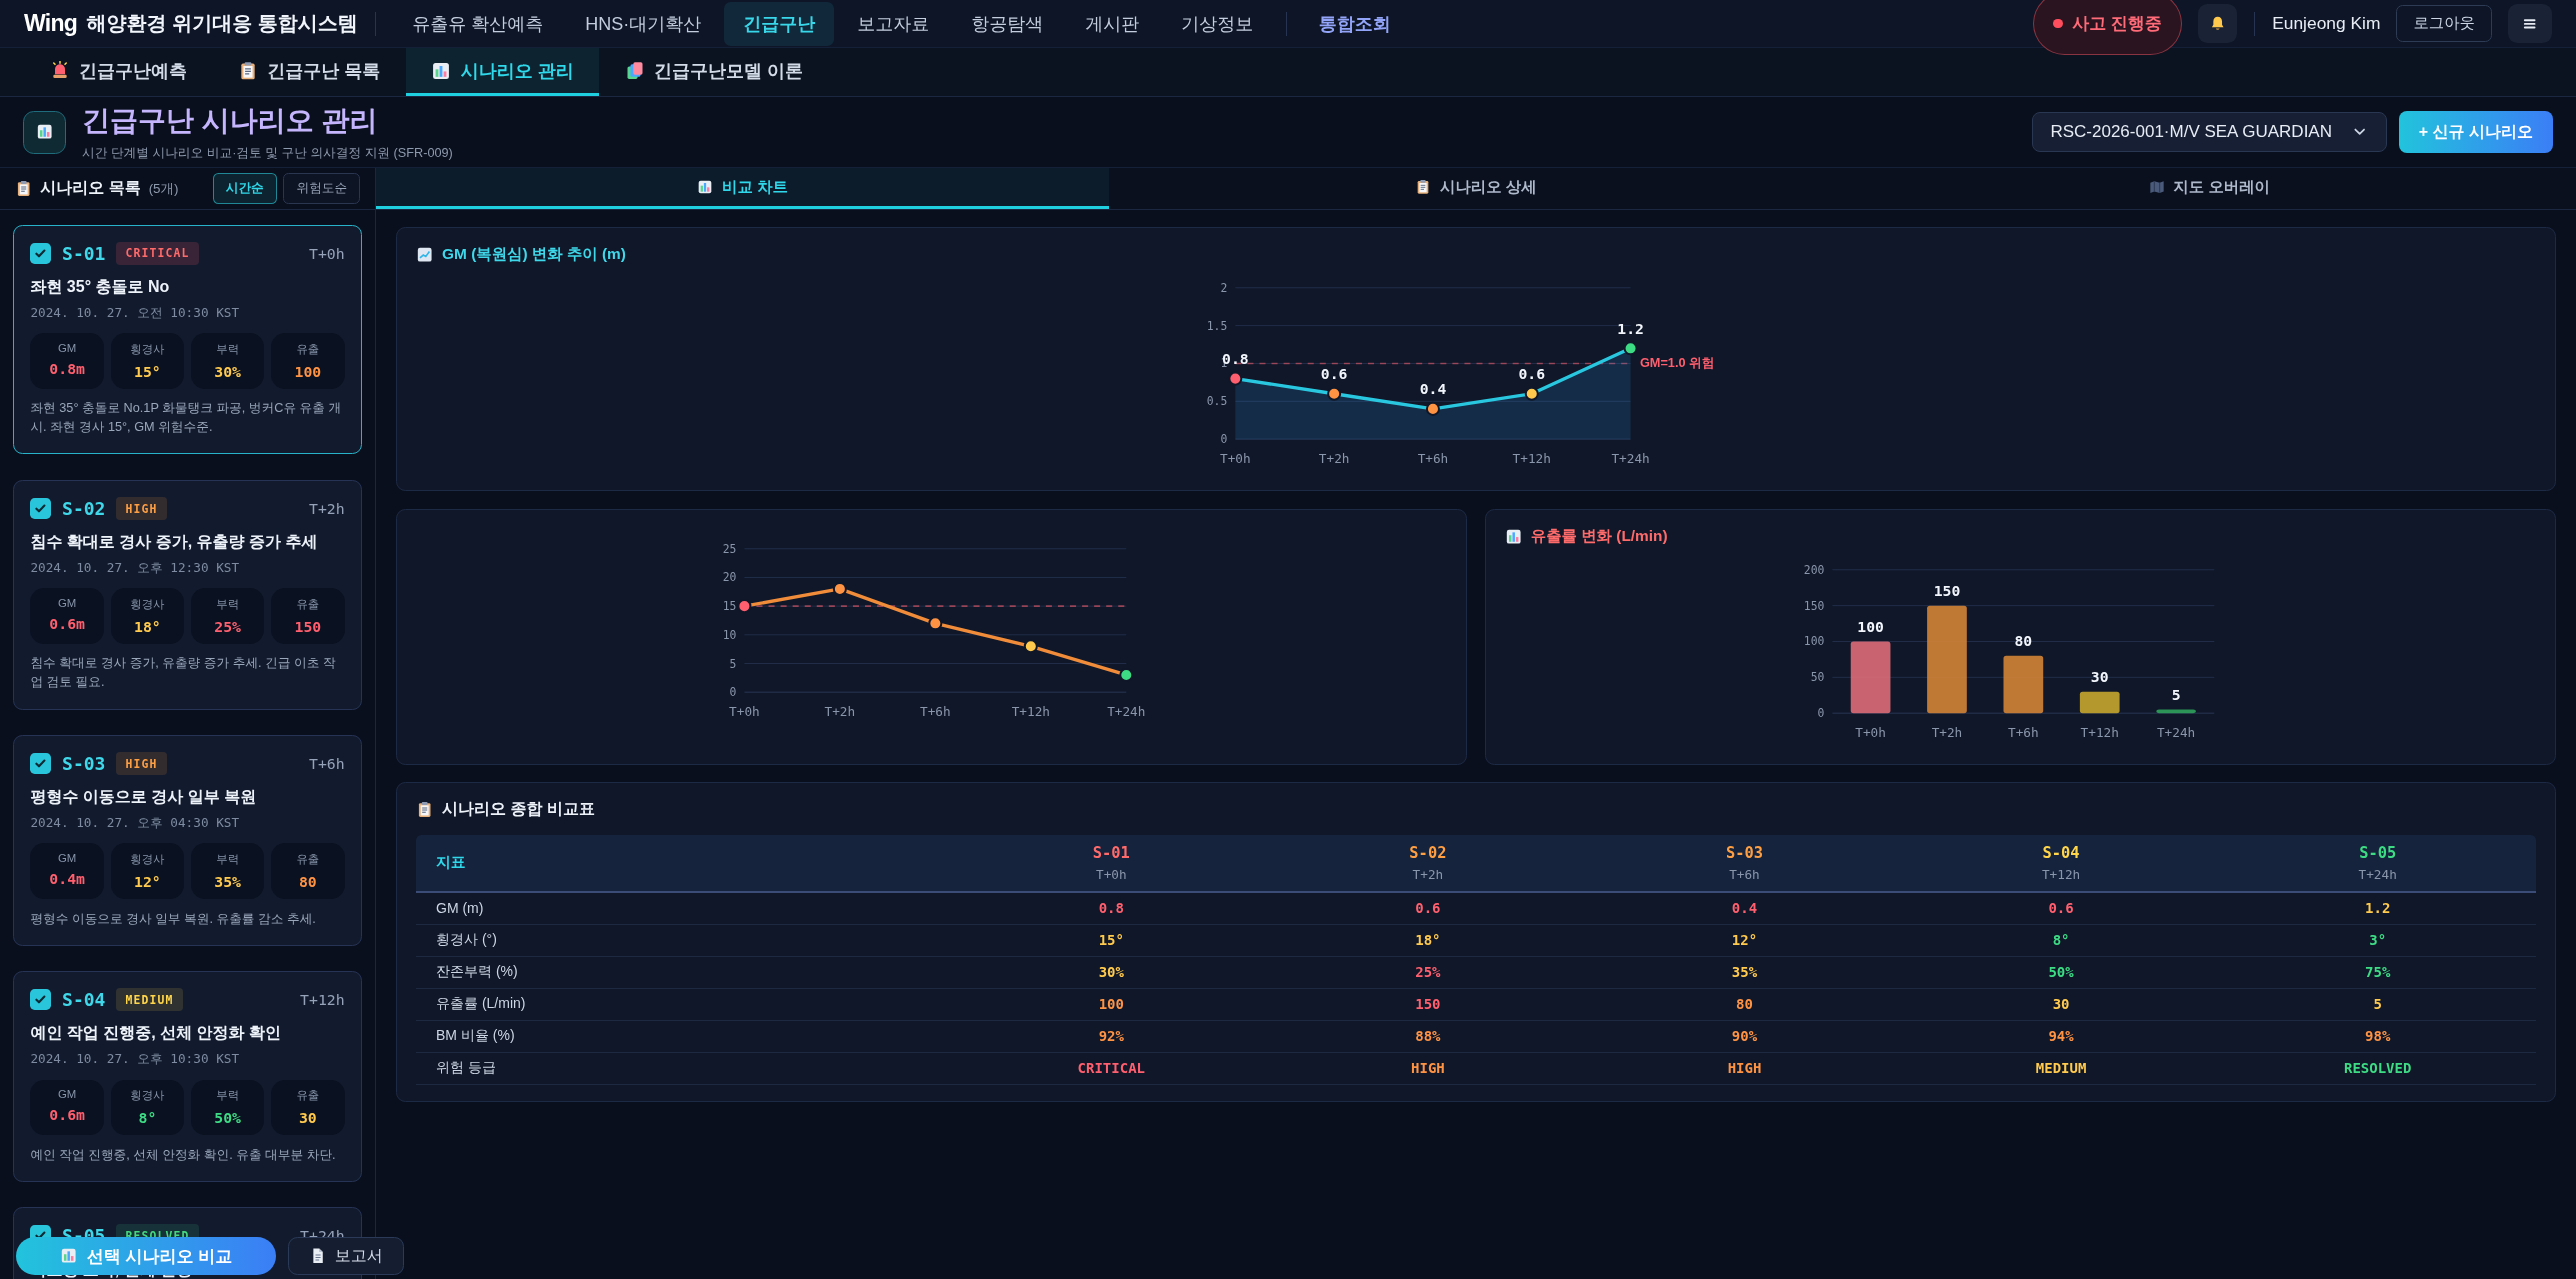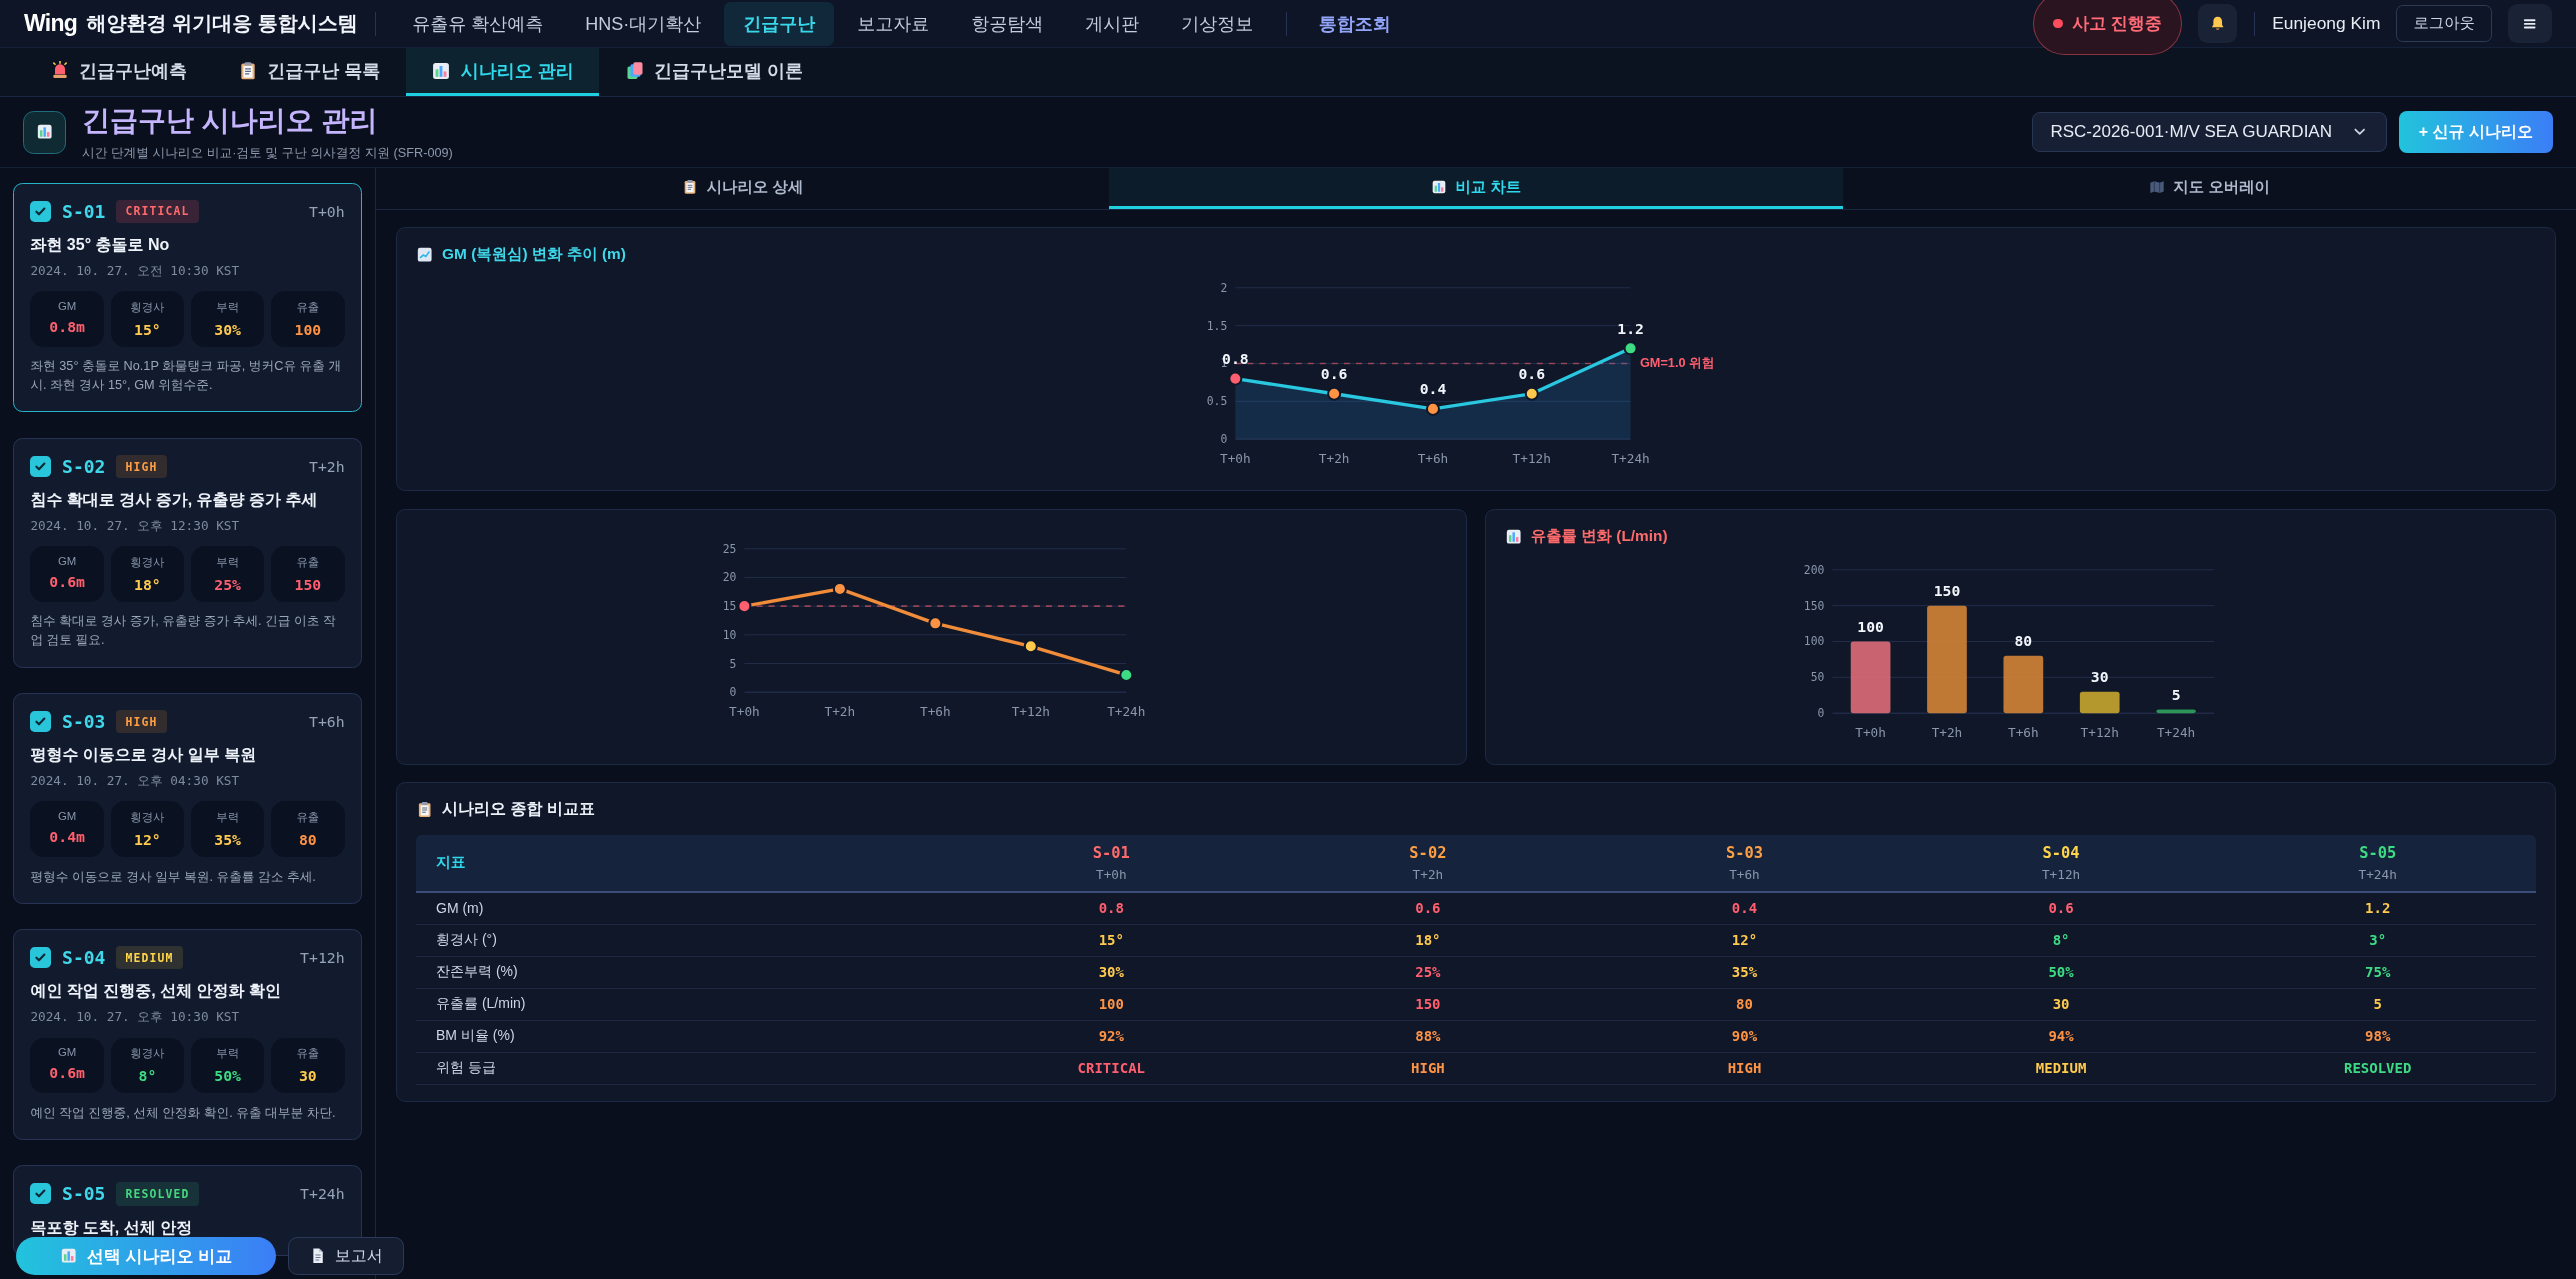--- a/index.html
+++ b/index.html
@@ -212,20 +212,36 @@
           </svg>
         </span>
     </div>
     <button class="new-btn">+ 신규 시나리오</button>
   </div>
 </div>
 
 <div class="content">
 
   <aside class="sidebar">
+    <div class="sb-header">
+      <span>
+          <svg width="17.4" height="17.4" viewBox="0 0 24 24">
+            <rect x="4" y="3" width="16" height="19" rx="2" fill="#e8b07a"></rect>
+            <rect x="6.5" y="6" width="11" height="14" fill="#f5f7fa"></rect>
+            <rect x="8" y="1.5" width="8" height="4" rx="1.2" fill="#8e9bb3"></rect>
+            <path d="M8.5 9.5h7M8.5 12.5h7M8.5 15.5h5" stroke="#5b6880" stroke-width="1.4"></path>
+          </svg>
+        </span>
+      <span class="sb-title">시나리오 목록</span>
+      <span class="sb-count">(5개)</span>
+      <div class="sb-sorts">
+        <button class="sort-btn active">시간순</button>
+        <button class="sort-btn">위험도순</button>
+      </div>
+    </div>
     <div class="card-list" id="card-list">
         <article class="scen-card selected">
           <div class="sc-head">
             <span class="sc-check">
               <svg width="14.8" height="14.8" viewBox="0 0 24 24">
                 <path d="M5.5 12.5l4.2 4.2 8.8-9.4" stroke="#0c2a33" stroke-width="3.4" fill="none" stroke-linecap="round" stroke-linejoin="round"></path>
               </svg>
             </span>
             <span class="sc-id">S-01</span>
             <span class="sc-badge sev-CRITICAL">CRITICAL</span>
@@ -386,41 +402,41 @@
               <path d="M9 11h7M9 14.5h7M9 18h5" stroke="#68778f" stroke-width="1.5"></path>
             </svg>
           </span>
         <span>보고서</span>
       </button>
     </div>
   </aside>
 
   <main class="main">
     <div class="main-tabs" id="main-tabs">
+        <div class="main-tab active">
+          <span>
+            <svg width="16" height="16" viewBox="0 0 24 24">
+              <rect x="2.5" y="2.5" width="19" height="19" rx="3" fill="#e9edf4"></rect>
+              <rect x="5.5" y="10" width="3.4" height="9" fill="#58d68d"></rect>
+              <rect x="10.3" y="6" width="3.4" height="13" fill="#4aa8ff"></rect>
+              <rect x="15.1" y="12.5" width="3.4" height="6.5" fill="#ff7da0"></rect>
+            </svg>
+          </span>
+          <span>비교 차트</span>
+        </div>
         <div class="main-tab">
           <span>
             <svg width="16" height="16" viewBox="0 0 24 24">
               <rect x="4" y="3" width="16" height="19" rx="2" fill="#e8b07a"></rect>
               <rect x="6.5" y="6" width="11" height="14" fill="#f5f7fa"></rect>
               <rect x="8" y="1.5" width="8" height="4" rx="1.2" fill="#8e9bb3"></rect>
               <path d="M8.5 9.5h7M8.5 12.5h7M8.5 15.5h5" stroke="#5b6880" stroke-width="1.4"></path>
             </svg>
           </span>
           <span>시나리오 상세</span>
-        </div>
-        <div class="main-tab active">
-          <span>
-            <svg width="16" height="16" viewBox="0 0 24 24">
-              <rect x="2.5" y="2.5" width="19" height="19" rx="3" fill="#e9edf4"></rect>
-              <rect x="5.5" y="10" width="3.4" height="9" fill="#58d68d"></rect>
-              <rect x="10.3" y="6" width="3.4" height="13" fill="#4aa8ff"></rect>
-              <rect x="15.1" y="12.5" width="3.4" height="6.5" fill="#ff7da0"></rect>
-            </svg>
-          </span>
-          <span>비교 차트</span>
         </div>
         <div class="main-tab">
           <span>
             <svg width="16" height="16" viewBox="0 0 24 24">
               <path d="M2 5.5l6-2.2 8 2.2 6-2.2v15.4l-6 2.2-8-2.2-6 2.2z" fill="#4a5a7a"></path>
               <path d="M8 3.3v15.4M16 5.5v15.4" stroke="#2a3650" stroke-width="1.4"></path>
             </svg>
           </span>
           <span>지도 오버레이</span>
         </div>

